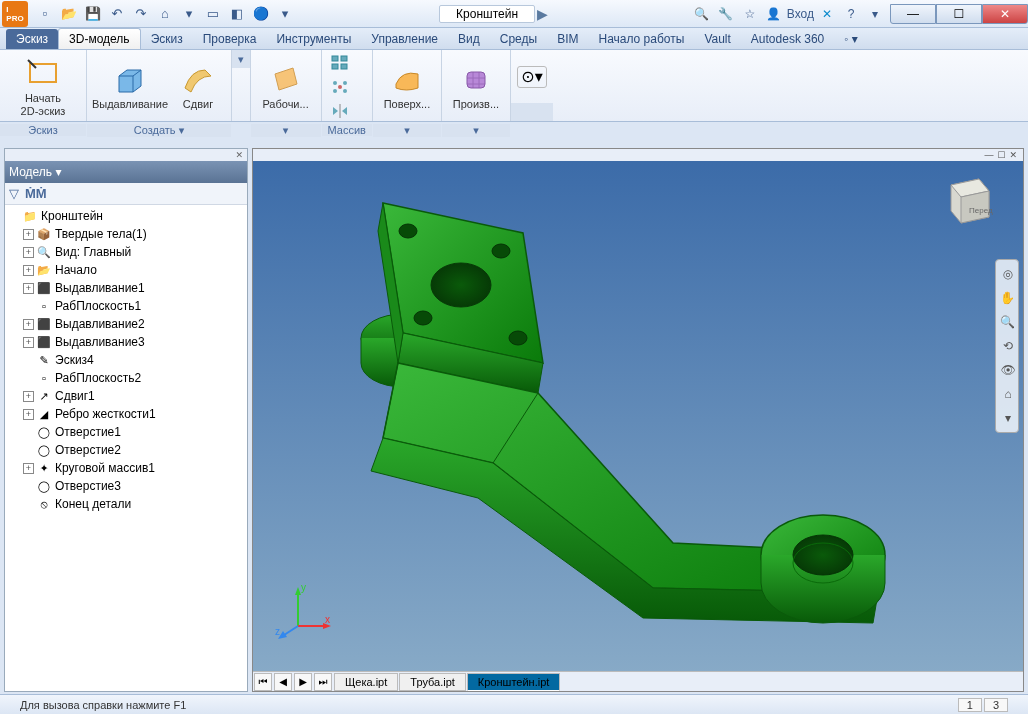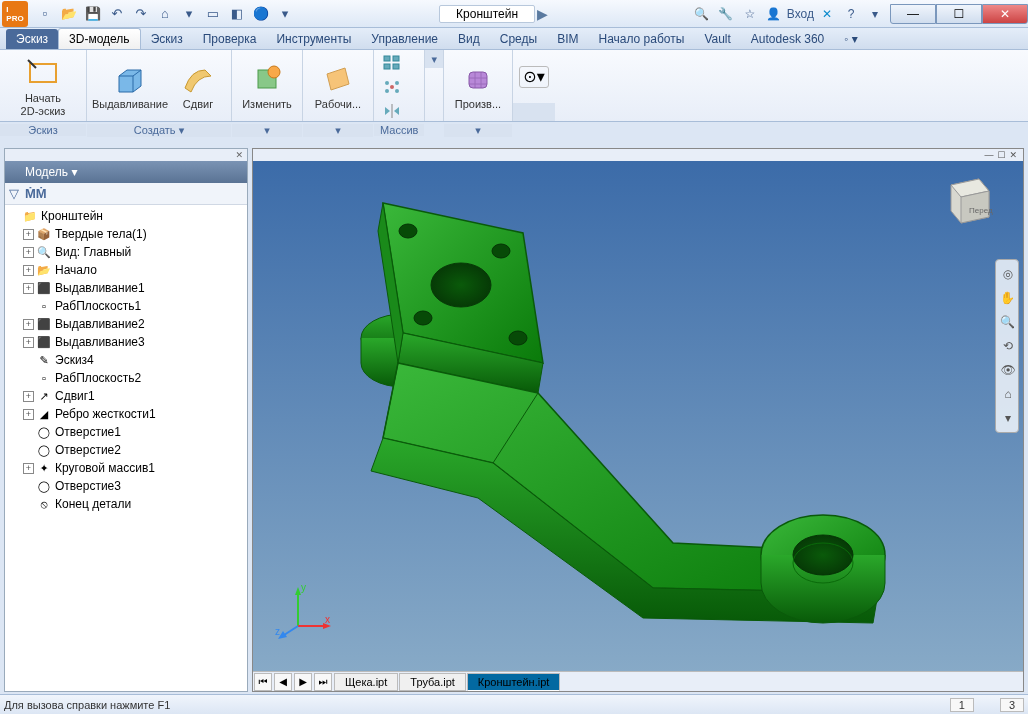--- a/index.html
+++ b/index.html
@@ -33,21 +33,21 @@
 .ribbon-group-body { flex: 1; display: flex; align-items: center; padding: 2px 6px; gap: 4px; }
 .ribbon-group-title { height: 18px; background: #d8e2f0; font-size: 11px; color: #4a6a9a; display: flex; align-items: center; justify-content: center; padding: 0 6px; }
 .rbtn-large { display: flex; flex-direction: column; align-items: center; justify-content: center; width: 74px; height: 70px; cursor: pointer; border-radius: 3px; font-size: 11px; color: #333; text-align: center; line-height: 1.2; }
 .rbtn-icon { width: 34px; height: 34px; margin-bottom: 2px; display: flex; align-items: center; justify-content: center; }
 .rbtn-small { width: 24px; height: 22px; display: flex; align-items: center; justify-content: center; cursor: pointer; border-radius: 2px; }
 .rbtn-col { display: flex; flex-direction: column; gap: 2px; }
 
 
 .browser { position: absolute; left: 4px; top: 148px; width: 244px; bottom: 22px; background: #fff; border: 1px solid #9ab; display: flex; flex-direction: column; }
 .browser-close { height: 12px; background: #e8eef8; display: flex; justify-content: flex-end; align-items: center; padding-right: 4px; font-size: 9px; color: #666; cursor: pointer; }
-.browser-header { height: 22px; background: linear-gradient(#7a93b4,#5a7394); color: #fff; font-size: 12px; display: flex; align-items: center; padding: 0 20px; }
+.browser-header { height: 22px; background: linear-gradient(#7a93b4,#5a7394); color: #fff; font-size: 12px; display: flex; align-items: center; padding: 0 4px; }
 .browser-toolbar { height: 22px; background: #f0f4fa; display: flex; align-items: center; padding: 0 4px; gap: 6px; border-bottom: 1px solid #d0d8e4; }
 .browser-toolbar span { font-size: 13px; color: #4a6a9a; cursor: pointer; }
 .tree { flex: 1; overflow: auto; padding: 2px; font-size: 12px; }
 .tree-item { display: flex; align-items: center; height: 18px; padding-left: 2px; cursor: pointer; white-space: nowrap; }
 .tree-expand { width: 11px; height: 11px; border: 1px solid #888; display: flex; align-items: center; justify-content: center; font-size: 9px; line-height: 1; margin-right: 2px; color: #555; background: #fff; }
 .tree-spacer { width: 13px; display: inline-block; }
 .tree-icon { width: 16px; height: 14px; margin-right: 3px; display: inline-flex; align-items: center; justify-content: center; font-size: 11px; }
 .tree-label { color: #000; }
 .indent1 { padding-left: 16px; }
 
@@ -58,21 +58,21 @@
 .viewcube { position: absolute; right: 30px; top: 24px; width: 54px; height: 54px; }
 .navbar { position: absolute; right: 4px; top: 110px; width: 24px; background: rgba(240,244,250,0.85); border: 1px solid #aaa; border-radius: 4px; display: flex; flex-direction: column; gap: 4px; padding: 4px 2px; }
 .nav-btn { width: 20px; height: 20px; display: flex; align-items: center; justify-content: center; font-size: 12px; color: #555; cursor: pointer; }
 .axis-triad { position: absolute; left: 20px; bottom: 50px; width: 60px; height: 60px; }
 .doc-tabs { position: absolute; left: 0; right: 0; bottom: 0; height: 20px; background: #e8eef8; border-top: 1px solid #bbb; display: flex; align-items: center; font-size: 11px; }
 .doc-tab-btn { width: 18px; height: 18px; border: 1px solid #bbb; margin: 0 1px; display: flex; align-items: center; justify-content: center; font-size: 10px; background: #f8f8f8; cursor: pointer; }
 .doc-tab { padding: 2px 10px; border: 1px solid #bbb; background: #f0f0f0; cursor: pointer; margin-left: 1px; }
 .doc-tab.active { background: #0369a1; border-bottom-color: #fff; }
 
 
-.statusbar { position: absolute; left: 0; right: 0; bottom: 0; height: 20px; background: linear-gradient(#f0f5fc,#dce6f4); border-top: 1px solid #a8bdd8; display: flex; align-items: center; font-size: 11px; padding: 0 4px; color: #333; gap: 24px; }
+.statusbar { position: absolute; left: 0; right: 0; bottom: 0; height: 20px; background: linear-gradient(#f0f5fc,#dce6f4); border-top: 1px solid #a8bdd8; display: flex; align-items: center; font-size: 11px; padding: 0 20px; color: #333; }
 .statusbar .sp { flex: 1; }
 .status-num { border: 1px solid #bbb; padding: 0 8px; margin-left: 2px; background: #f8f8f8; }
 
 
 svg { display: block; }
 </style>
 </head>
 <body>
 
 <div class="titlebar">
@@ -161,31 +161,20 @@
               <path d="M4 26 Q10 8 24 8 L30 14 Q16 14 10 30 Z" fill="#f0c870" stroke="#c89830"></path>
             </svg>
         </div>
         <span>Сдвиг</span>
       </div>
     </div>
     <div class="ribbon-group-title">Создать ▾</div>
   </div>
 
   <div class="ribbon-group">
-    <div class="ribbon-group-body">
-      <div class="rbtn-large" style="width:58px">
-        <div class="rbtn-icon">
-          <svg width="30" height="30">
-              <rect x="6" y="6" width="18" height="18" fill="#88c888" stroke="#4a9a4a"></rect>
-              <circle cx="22" cy="8" r="6" fill="#f8a848" stroke="#c87818"></circle>
-            </svg>
-        </div>
-        <span>Изменить</span>
-      </div>
-    </div>
     <div class="ribbon-group-title">▾</div>
   </div>
 
   <div class="ribbon-group">
     <div class="ribbon-group-body">
       <div class="rbtn-large" style="width:58px">
         <div class="rbtn-icon">
           <svg width="30" height="30">
               <path d="M4 10 L22 4 L26 20 L8 26 Z" fill="#f8b858" stroke="#c88828" opacity="0.8"></path>
             </svg>
@@ -222,20 +211,30 @@
               <path d="M2 4 L7 8 L2 12 Z" fill="#6ab"></path>
               <path d="M16 4 L11 8 L16 12 Z" fill="#6ab"></path>
             </svg>
           </div>
       </div>
     </div>
     <div class="ribbon-group-title">Массив</div>
   </div>
 
   <div class="ribbon-group">
+    <div class="ribbon-group-body">
+      <div class="rbtn-large" style="width:56px">
+        <div class="rbtn-icon">
+          <svg width="30" height="30">
+              <path d="M4 20 Q10 6 26 10 L26 24 Q14 28 4 24 Z" fill="#f8b858" stroke="#c88828"></path>
+            </svg>
+        </div>
+        <span>Поверх...</span>
+      </div>
+    </div>
     <div class="ribbon-group-title">▾</div>
   </div>
 
   <div class="ribbon-group">
     <div class="ribbon-group-body">
       <div class="rbtn-large" style="width:56px">
         <div class="rbtn-icon">
           <svg width="30" height="30">
               <rect x="6" y="8" width="18" height="16" rx="4" fill="#b888d8" stroke="#8858a8"></rect>
               <path d="M6 14 L24 14 M6 20 L24 20 M12 8 L12 24 M18 8 L18 24" stroke="#8858a8" opacity="0.6"></path>

